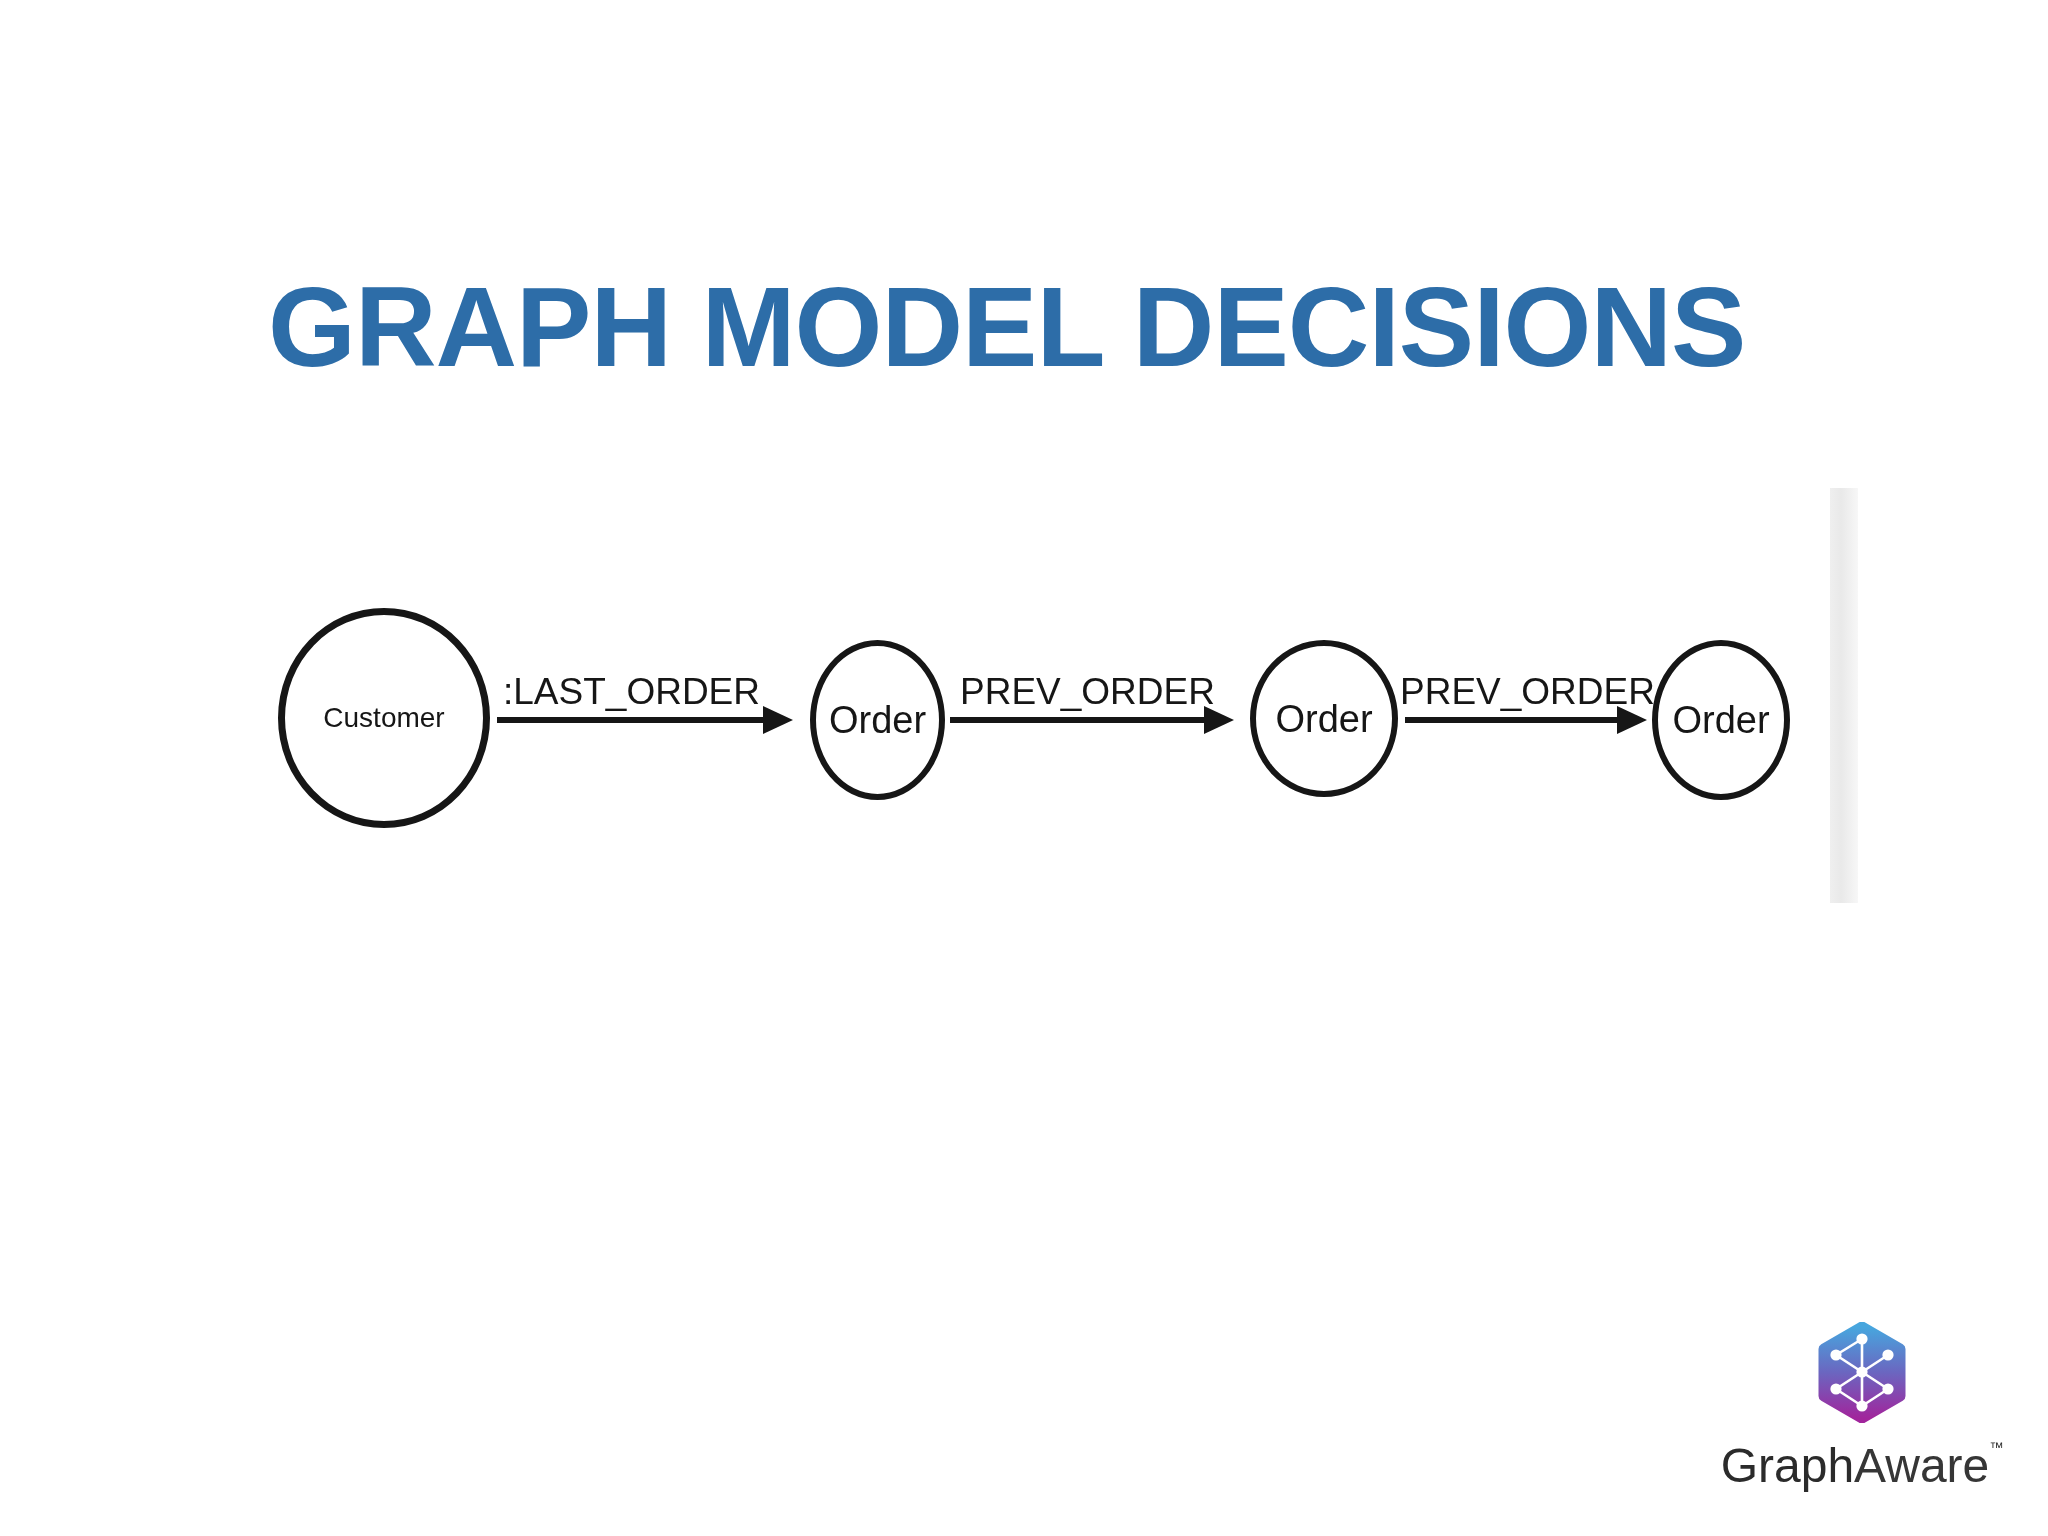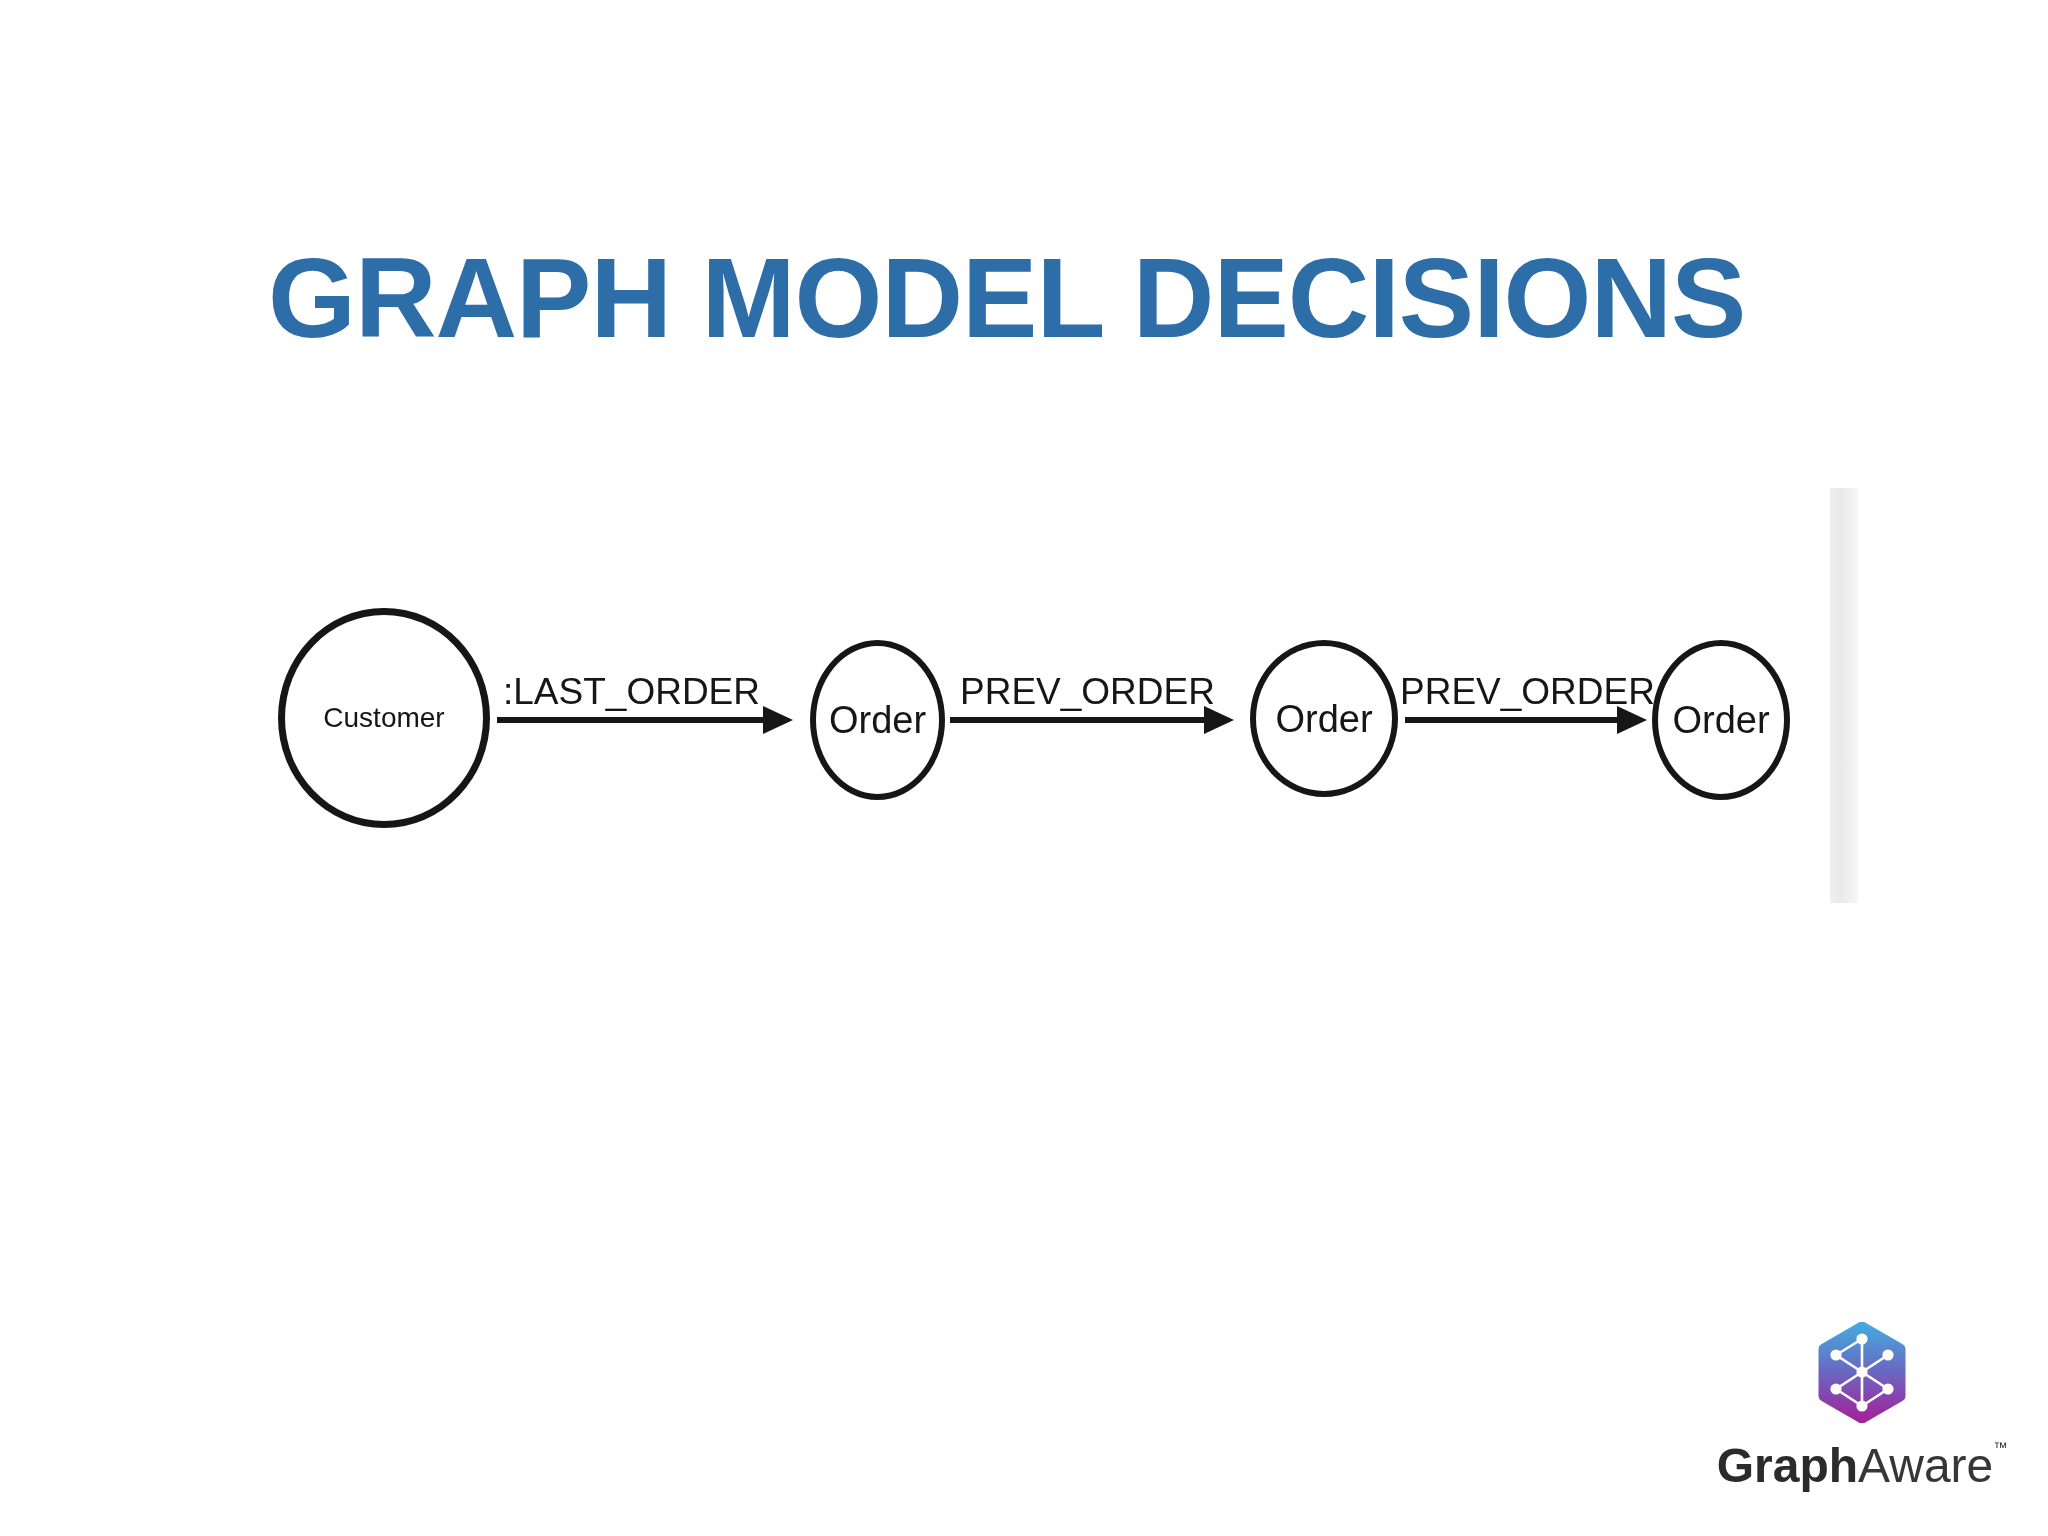--- a/index.html
+++ b/index.html
@@ -13,21 +13,21 @@
     height: 1536px;
     background: #ffffff;
     overflow: hidden;
     font-family: "Liberation Sans", sans-serif;
   }
 
   
   .slide-title {
     position: absolute;
     left: 268px;
-    top: 242px;
+    top: 271px;
     font-size: 113px;
     line-height: 1;
     font-weight: 700;
     color: #2d6da8;
     white-space: nowrap;
     letter-spacing: -1px;
   }
 
   
   .diagram { position: absolute; left: 0; top: 0; width: 100%; height: 100%; }
@@ -108,21 +108,21 @@
     position: absolute;
     left: 1672px;
     top: 1440px;
     width: 380px;
     text-align: center;
     font-size: 48px;
     line-height: 1;
     color: #2b2b2b;
     white-space: nowrap;
   }
-  .wordmark .graph { font-weight: 700; }
+  .wordmark .graph { font-weight: 400; }
   .wordmark .aware { font-weight: 400; color: #363636; }
   .wordmark .tm {
     font-size: 14px;
     font-weight: 400;
     vertical-align: 30px;
     color: #2b2b2b;
   }
 </style>
 </head>
 <body>

